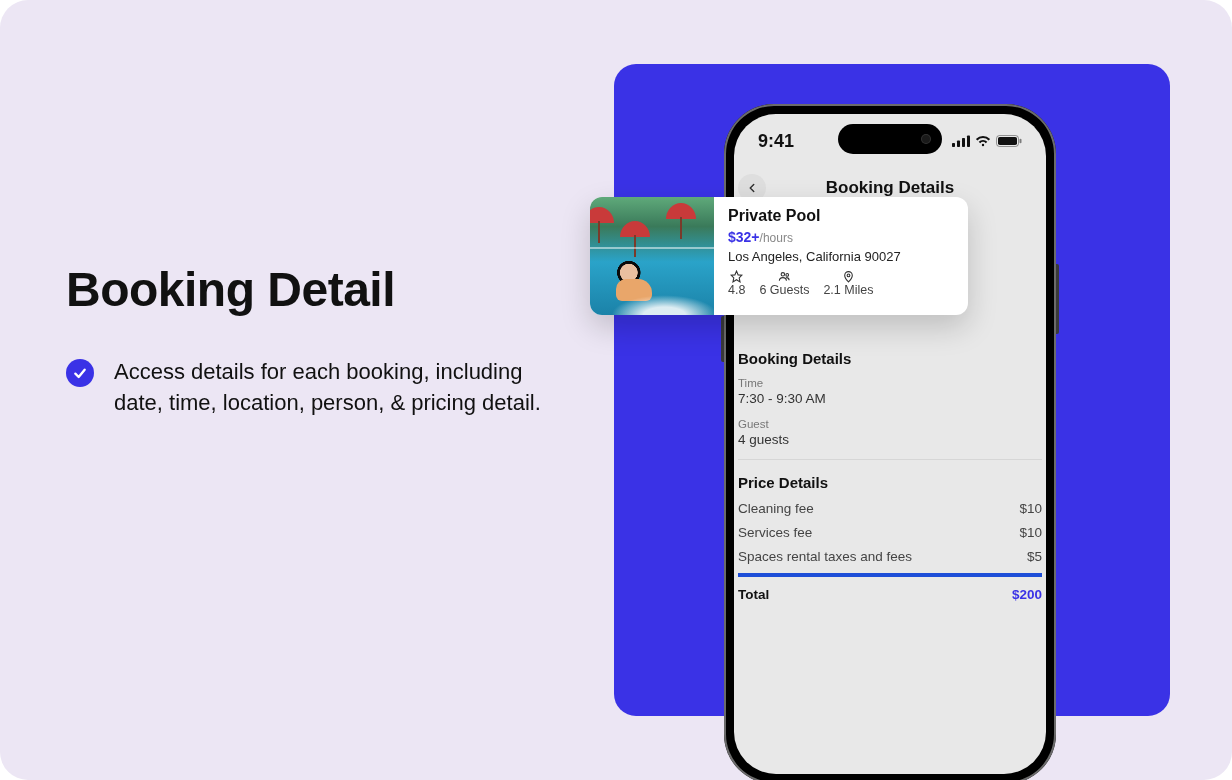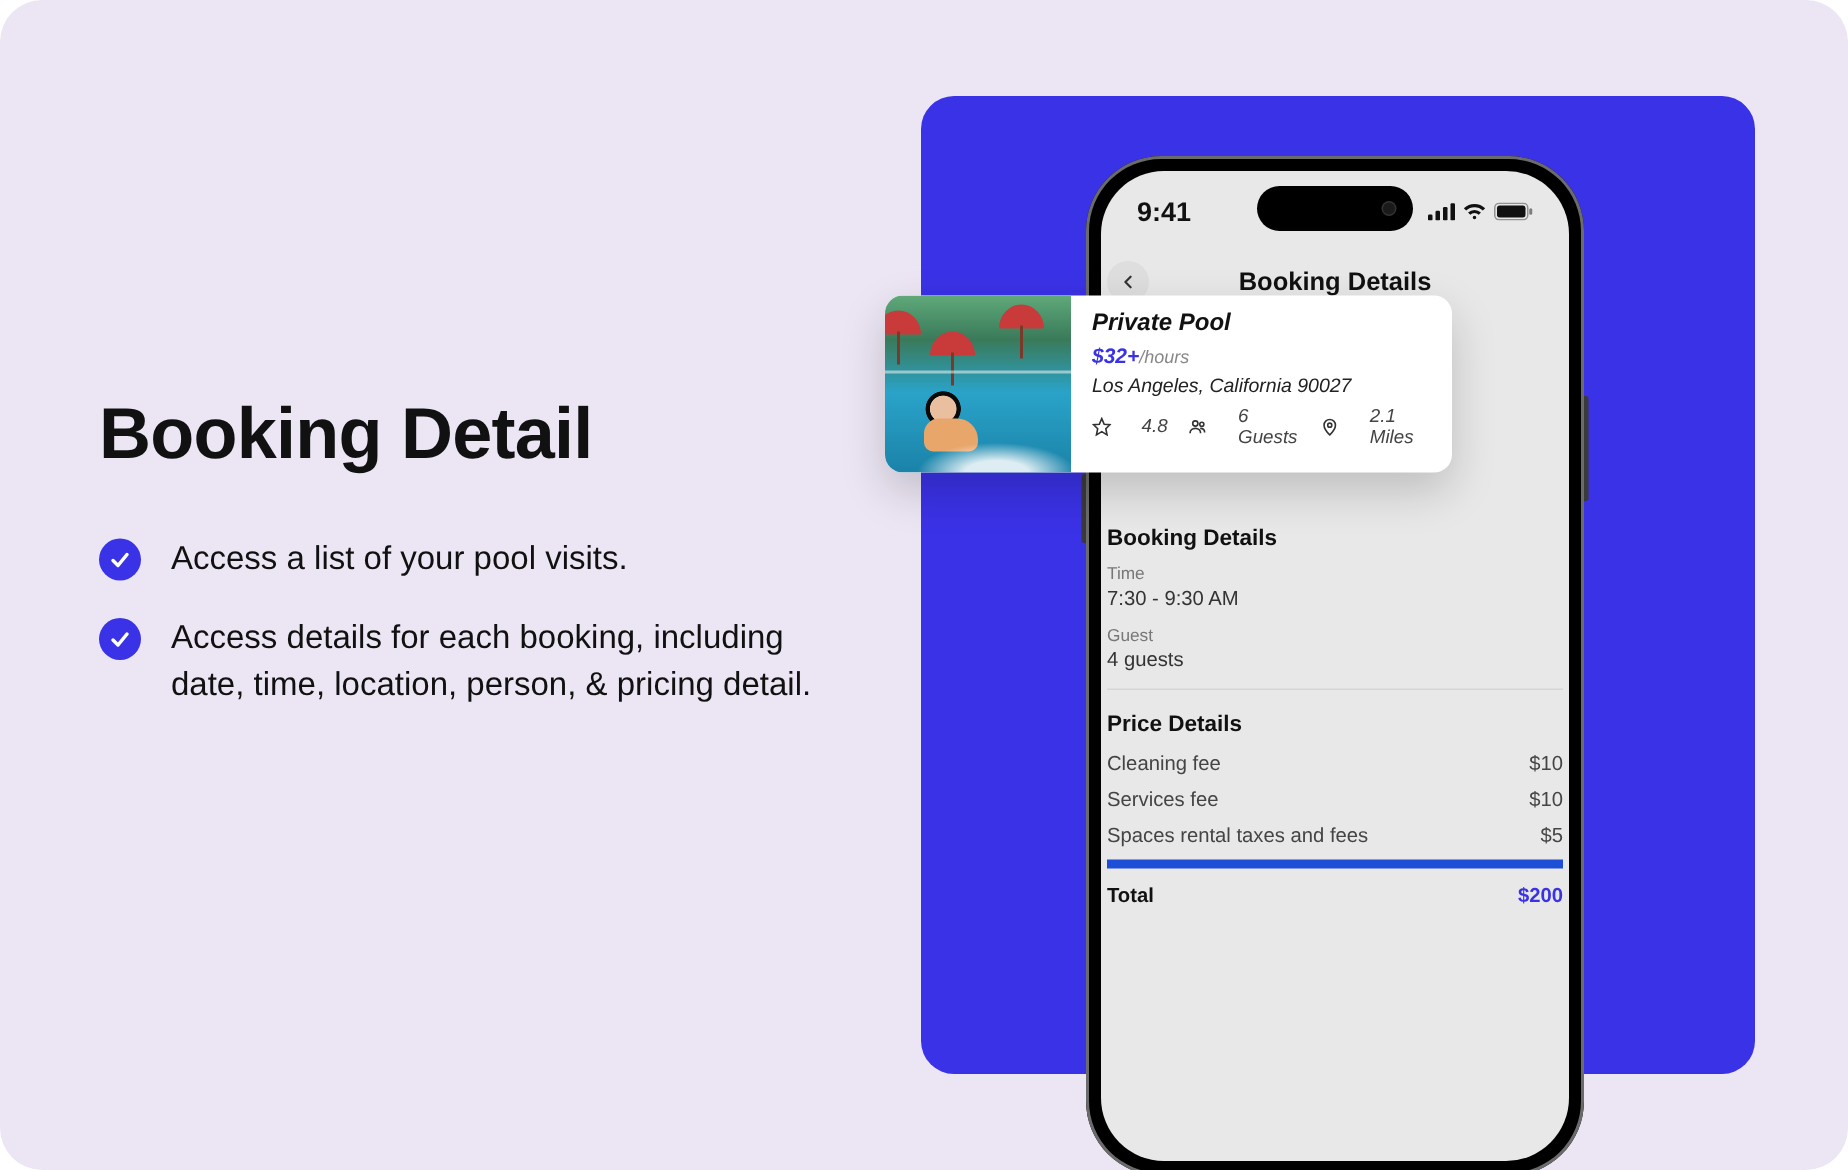--- a/index.html
+++ b/index.html
@@ -203,75 +203,67 @@
     border-radius: 10px 14px 6px 6px;
   }
   .listing-img .splash {
     position: absolute;
     bottom: 0; left: 0; right: 0; height: 28px;
     background: radial-gradient(ellipse at 60% 100%, rgba(255,255,255,0.85) 0 20%, transparent 50%);
   }
   .listing-body {
     flex: 1;
     padding: 10px 14px;
-    display: flex; flex-direction: column; gap: 4px; font-style: italic;
+    display: flex; flex-direction: column; gap: 4px;
   }
   .listing-title { font-size: 16px; font-weight: 700; color: #111; }
   .listing-price { font-size: 14px; }
   .listing-price .amount { color: #3a32e6; font-weight: 600; }
   .listing-price .unit { color: #888; font-size: 12px; }
   .listing-loc { font-size: 13px; color: #222; }
   .listing-meta {
     display: flex; align-items: center; gap: 14px;
     font-size: 12.5px; color: #444; margin-top: 2px;
   }
-  .listing-meta span { display: inline-flex; align-items: center; gap: 20px; }
+  .listing-meta span { display: inline-flex; align-items: center; gap: 0; flex-direction: column; }
   .listing-meta svg { width: 13px; height: 13px; flex-shrink: 0; }
   .section-title {
     font-size: 15px; font-weight: 700; color: #111;
     margin-bottom: 10px;
   }
   .detail-row { margin-bottom: 12px; }
   .detail-label { font-size: 11.5px; color: #777; margin-bottom: 2px; }
   .detail-value { font-size: 13.5px; color: #333; }
 
   .divider {
     height: 1px; background: #d6d6d6; margin: 6px 0 14px;
   }
 
   .price-row {
     display: flex; justify-content: space-between;
     font-size: 13.5px; color: #444;
     margin-bottom: 9px;
   }
   .price-row.total {
     font-weight: 700; color: #111;
-    border-top: 6px solid #1d4ed8;
+    border-top: 4px solid #1d4ed8;
     padding-top: 10px; margin-top: 4px;
   }
   .price-row.total .val { color: #3a32e6; }
 
   .booking-section { padding-top: 132px; }
 </style>
 </head>
 <body>
 
 <div class="canvas">
 
   <div class="left">
     <h1 class="heading">Booking Detail</h1>
     <ul class="bullets">
-      <li class="bullet">
-        <span class="check">
-          <svg viewBox="0 0 24 24" fill="none" stroke="#fff" stroke-width="3.5" stroke-linecap="round" stroke-linejoin="round">
-              <polyline points="5 13 10 18 19 7"></polyline>
-            </svg>
-        </span>
-        <span class="bullet-text">Access a list of your pool visits.</span>
-      </li>
       <li class="bullet">
         <span class="check">
           <svg viewBox="0 0 24 24" fill="none" stroke="#fff" stroke-width="3.5" stroke-linecap="round" stroke-linejoin="round">
               <polyline points="5 13 10 18 19 7"></polyline>
             </svg>
         </span>
         <span class="bullet-text">Access details for each booking, including date, time, location, person, &amp; pricing detail.</span>
       </li>
     </ul>
   </div>

